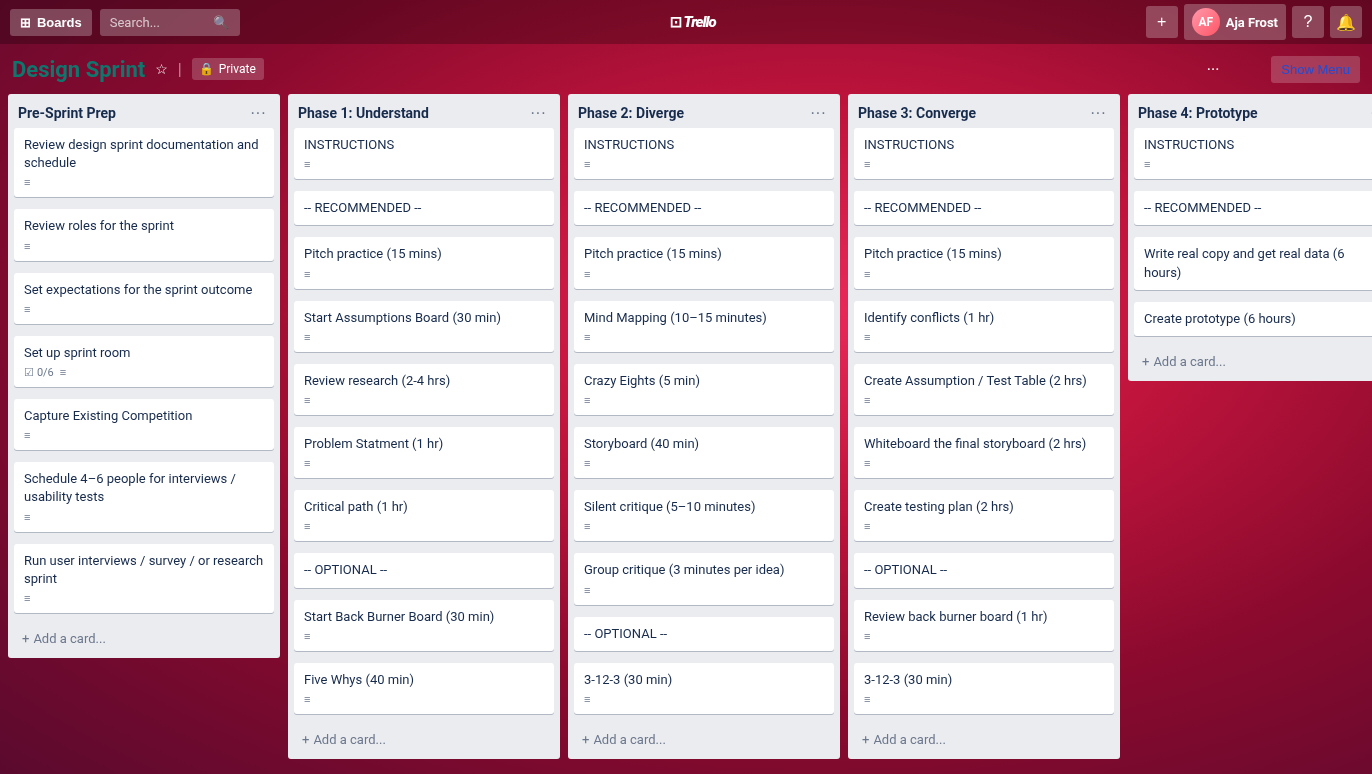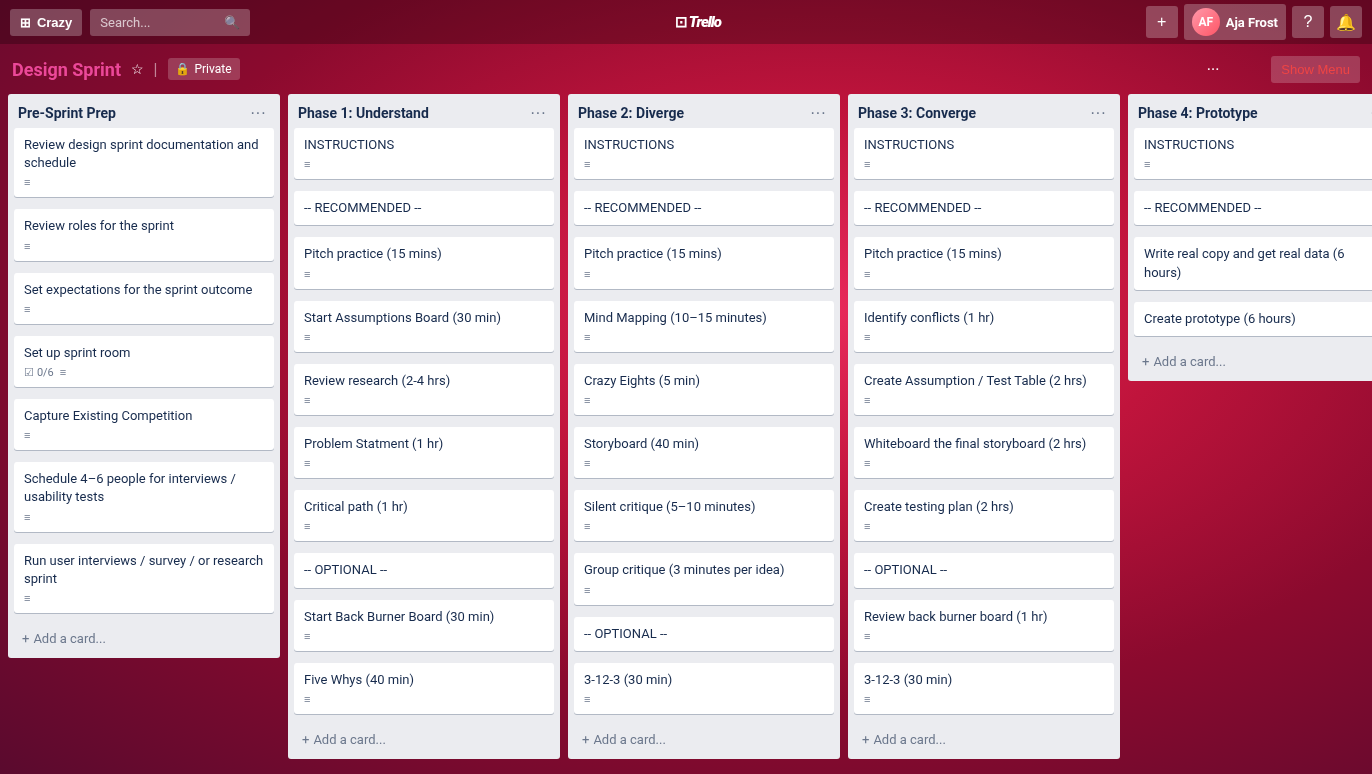--- a/index.html
+++ b/index.html
@@ -31,21 +31,21 @@
       align-items: center;
       gap: 6px;
     }
     .nav-search {
       background: rgba(255,255,255,0.25);
       border: none;
       border-radius: 3px;
       color: #fff;
       font-size: 13px;
       padding: 6px 10px;
-      width: 160px;
+      width: 140px;
       display: flex;
       align-items: center;
       justify-content: space-between;
     }
     .nav-center {
       flex: 1;
       display: flex;
       justify-content: center;
     }
     .trello-logo {
@@ -102,22 +102,22 @@
     }
     
     .board-header {
       height: 50px;
       display: flex;
       align-items: center;
       padding: 0 12px;
       gap: 10px;
     }
     .board-title {
-      color: #ec4899;
-      font-size: 18px;
+      color: #0f766e;
+      font-size: 22px;
       font-weight: 700;
     }
     .star-icon { color: #fff; font-size: 14px; cursor: pointer; }
     .separator { color: rgba(255,255,255,0.5); }
     .private-badge {
       background: rgba(255,255,255,0.2);
       border-radius: 3px;
       color: #fff;
       font-size: 12px;
       padding: 4px 8px;
@@ -128,21 +128,21 @@
     .board-header-right {
       margin-left: auto;
       display: flex;
       align-items: center;
       gap: 8px;
     }
     .show-menu-btn {
       background: rgba(255,255,255,0.2);
       border: none;
       border-radius: 3px;
-      color: #ef4444;
+      color: #1d4ed8;
       font-size: 13px;
       padding: 6px 10px;
       cursor: pointer;
       margin-left: 44px;
     }
     
     .board-content {
       display: flex;
       padding: 0 24px 8px 8px;
       gap: 8px;
@@ -236,21 +236,21 @@
     .board-content::-webkit-scrollbar-thumb { background: rgba(255,255,255,0.4); border-radius: 4px; }
     .list-cards::-webkit-scrollbar { width: 4px; }
     .list-cards::-webkit-scrollbar-thumb { background: rgba(9,30,66,0.2); border-radius: 2px; }
   </style>
 </head>
 <body>
 
 <nav class="top-nav">
   <button class="nav-boards-btn">
     <span>⊞</span>
-    <span>Crazy</span>
+    <span>Boards</span>
   </button>
   <div class="nav-search">
     <span style="color:rgba(255,255,255,0.7);font-size:13px;">Search...</span>
     <span style="color:rgba(255,255,255,0.7);">🔍</span>
   </div>
   <div class="nav-center">
     <span class="trello-logo">
       <span style="font-style:normal;">⊡</span>
       <span>Trello</span>
     </span>

